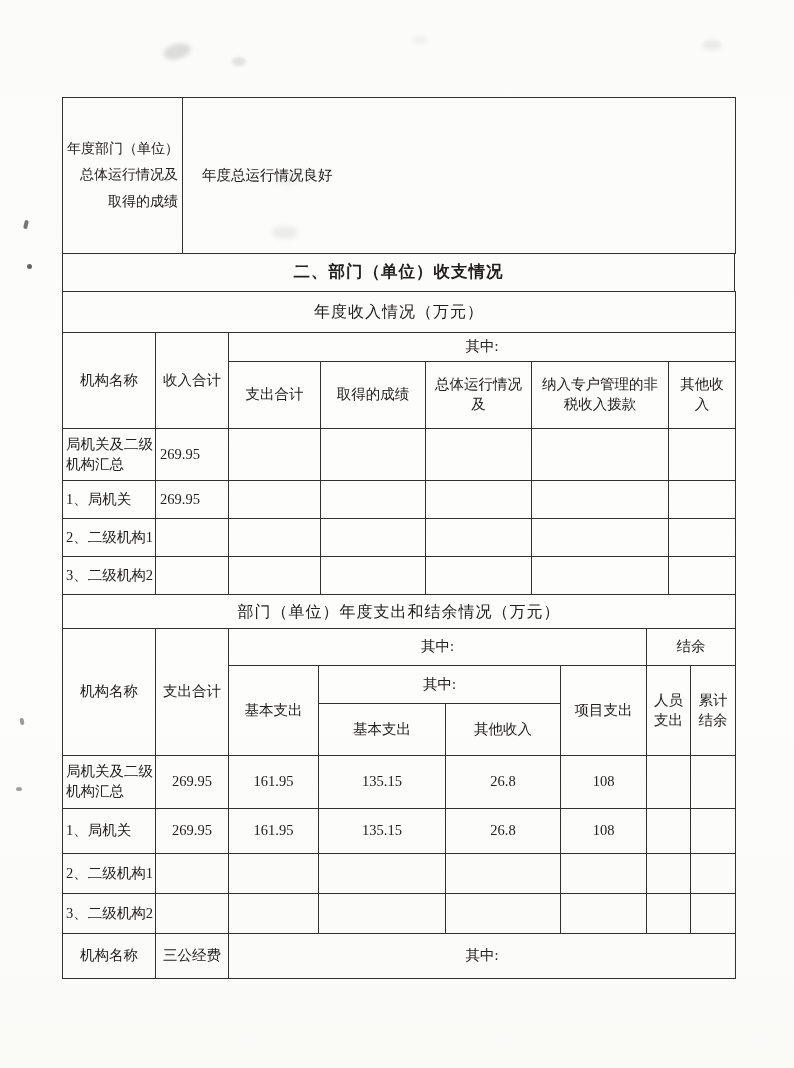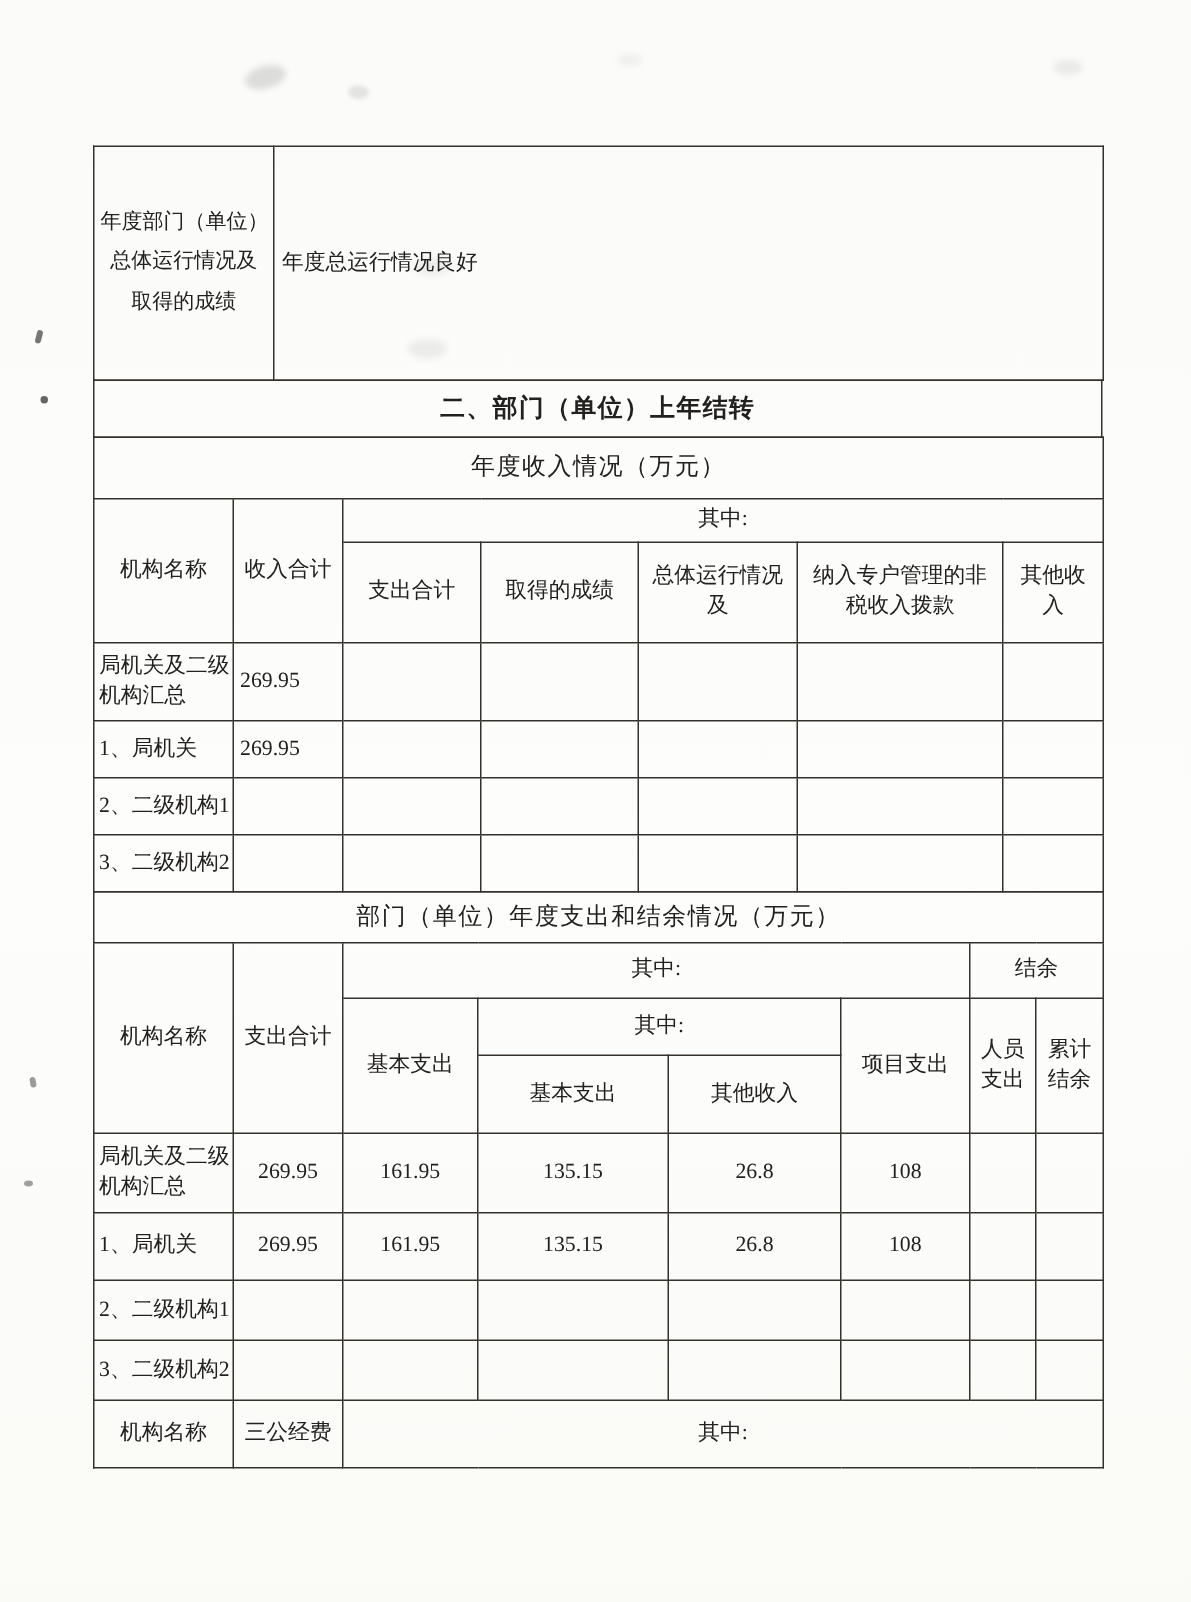--- a/index.html
+++ b/index.html
@@ -29,24 +29,24 @@
     line-height:1.35;
     text-align:center;
     vertical-align:middle;
     padding:2px 4px;
     box-sizing:border-box;
     word-break:break-all;
     color:#232120;
   }
   td.leftal { text-align:left; }
   td.name { text-align:left; padding:2px 2px 2px 3px; }
-  td.prelines { white-space:pre; font-size:14px; line-height:1.9; }
+  td.prelines { white-space:pre; font-size:14px; line-height:1.9;text-align:right; }
   td.section { font-weight:bold; font-size:16.5px; letter-spacing:1px; }
   td.subtitle { font-size:16px; letter-spacing:1px; }
-  td.valpad { padding-left:5px;font-family:Liberation Serif, serif; }
+  td.valpad { padding-left:19px;font-family:Liberation Serif, serif; }
   td.tightpad { padding-left:6px; padding-right:6px; }
 
   
   .mark { position:absolute; }
   .m1 { left:24px; top:220px; width:4px; height:9px; background:#4a4a4a; border-radius:2px; transform:rotate(14deg); opacity:.75; }
   .m2 { left:27px; top:264px; width:5px; height:5px; background:#3d3d3d; border-radius:50%; opacity:.8; }
   .m3 { left:20px; top:718px; width:4px; height:7px; background:#5a5a5a; border-radius:2px; transform:rotate(-10deg); opacity:.6; }
   .m4 { left:16px; top:787px; width:6px; height:4px; background:#565656; border-radius:50%; opacity:.55; }
   .s1 { left:163px; top:44px; width:28px; height:15px; background:#8d8d8d; opacity:.28; filter:blur(2px); border-radius:50%; transform:rotate(-15deg); }
   .s2 { left:232px; top:57px; width:14px; height:9px; background:#9a9a9a; opacity:.25; filter:blur(1.5px); border-radius:50%; }
@@ -84,21 +84,21 @@
 总体运行情况及
 取得的成绩</td>
         <td class="leftal valpad">年度总运行情况良好</td>
       </tr>
     </tbody>
       </table>
 
     <table class="t stack">
       <tbody>
           <tr style="height:38px">
-        <td class="section">二、部门（单位）上年结转</td>
+        <td class="section">二、部门（单位）收支情况</td>
       </tr>
     </tbody>
       </table>
 
     <table class="t stack">
       <colgroup>
         <col style="width:93px">
           <col style="width:73px">
           <col style="width:92px">
         <col style="width:105px">

